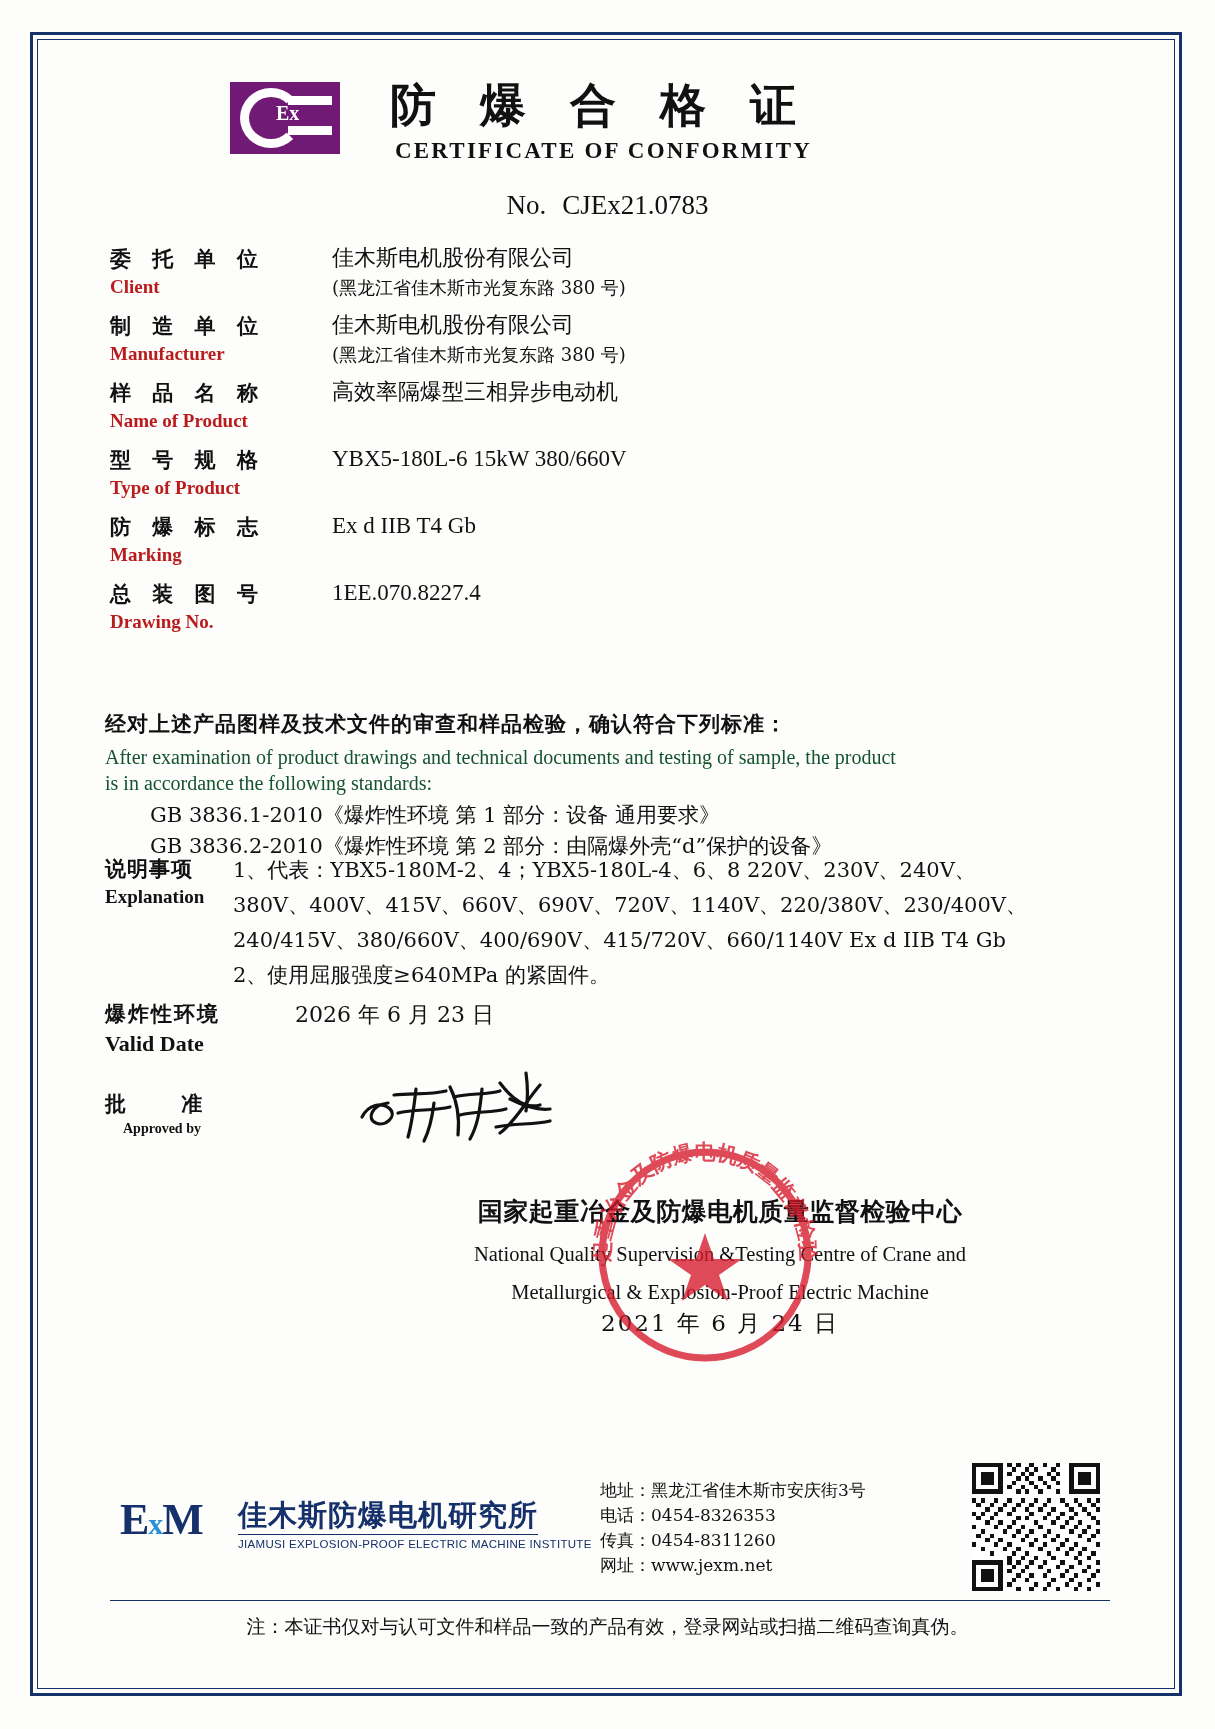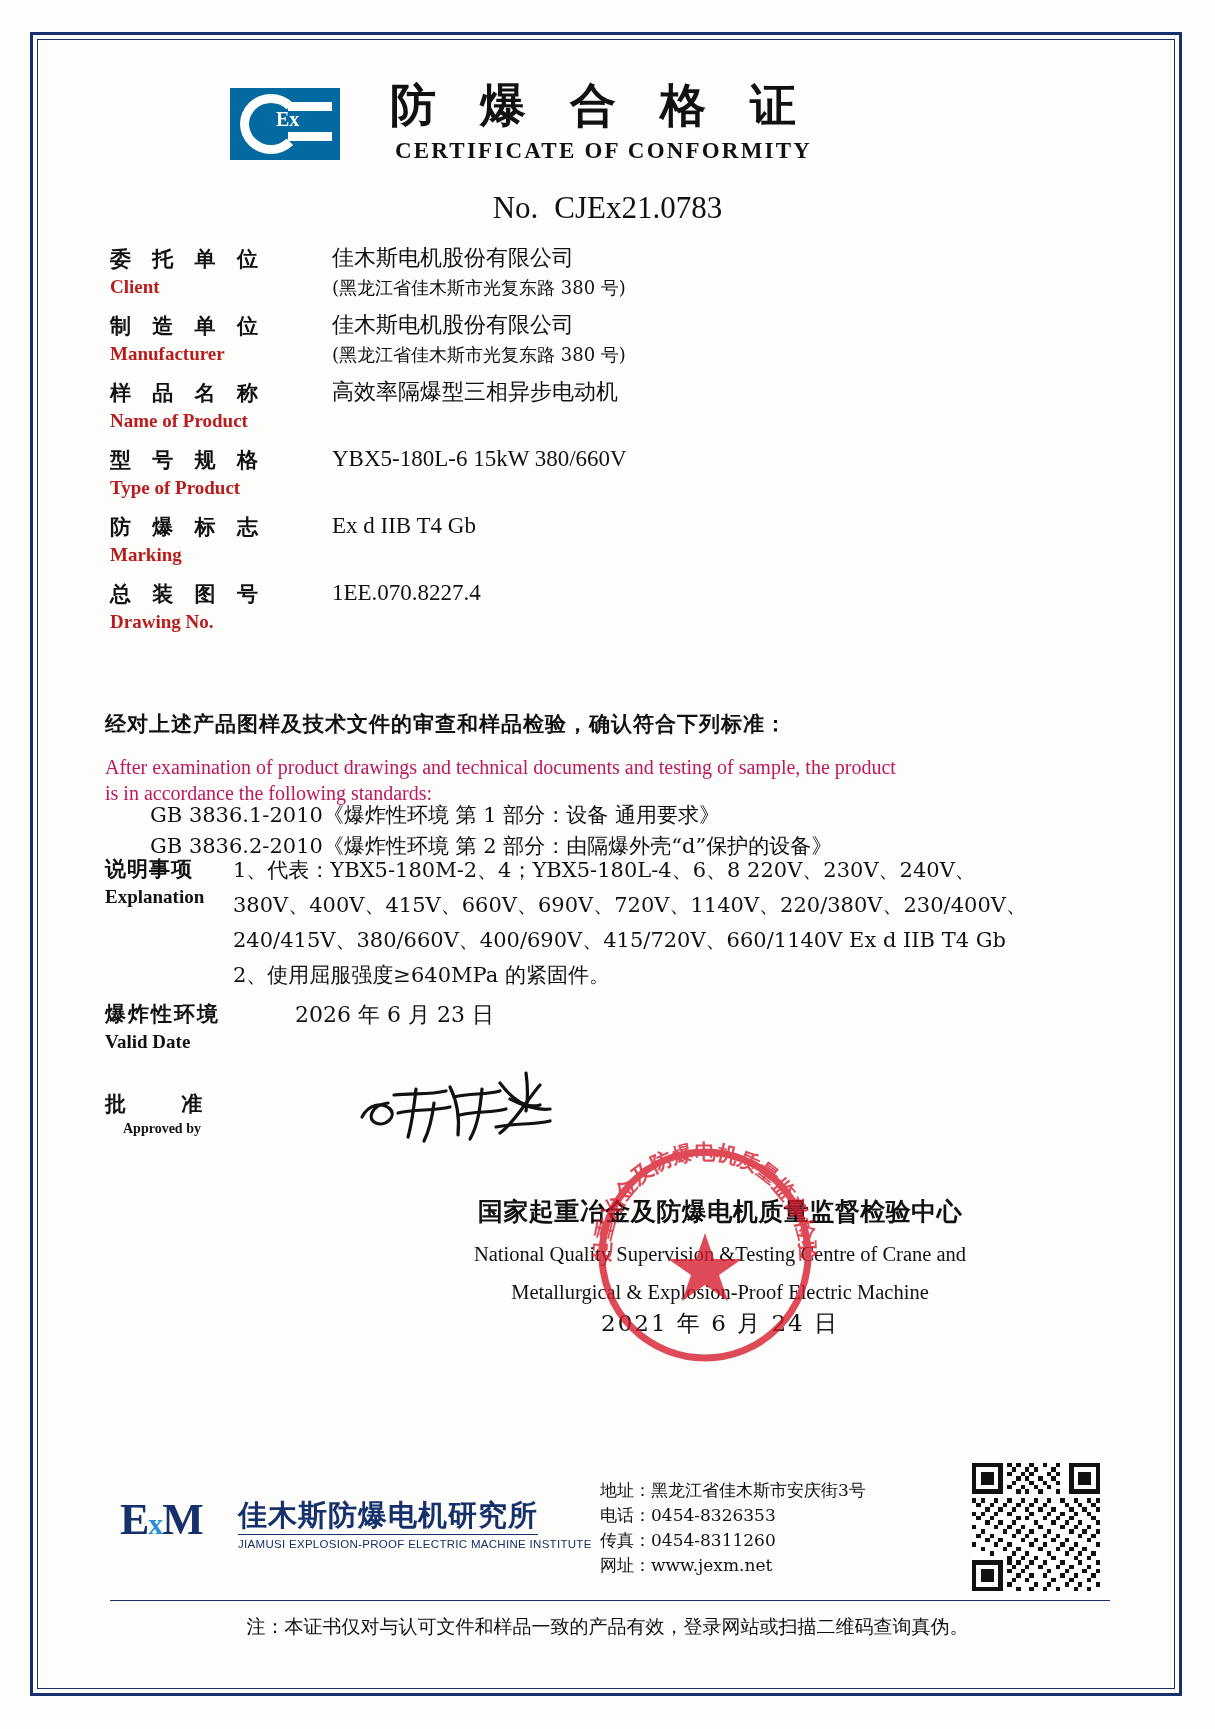--- a/index.html
+++ b/index.html
@@ -41,24 +41,24 @@
 
   
   .header {
     position: absolute;
     left: 230px; top: 80px;
     width: 720px;
     height: 100px;
   }
   .logo-ex {
     position: absolute;
-    left: 0px; top: 8px;
+    left: 0px; top: 2px;
     width: 110px;
     height: 72px;
-    background: #0369a1;
+    background: #701a75;
     color: #ffffff;
   }
   .logo-ex .cglyph {
     position: absolute;
     left: 10px; top: 6px;
     width: 62px; height: 60px;
     border: 9px solid #ffffff;
     border-radius: 50%;
     border-right-color: transparent;
     box-sizing: border-box;
@@ -102,21 +102,21 @@
     font-size: 23px;
     letter-spacing: 2.2px;
     color: #111;
     white-space: nowrap;
   }
   .cert-no {
     position: absolute;
     left: 0; top: 190px;
     width: 1215px;
     text-align: center;
-    font-size: 31px;
+    font-size: 27px;
     font-family: "Liberation Serif", serif;
     color: #111;
   }
   .cert-no .lbl { margin-right: 16px; }
 
   
   .fields {
     position: absolute;
     left: 110px; top: 243px;
     width: 1000px;
@@ -178,22 +178,22 @@
     font-family: "DejaVu Serif", serif;
     font-weight: bold;
     font-size: 21px;
     color: #111;
     letter-spacing: 1px;
   }
   .exam .en {
     font-family: "Liberation Serif", serif;
     font-size: 20px;
     line-height: 26px;
-    color: #be185d;
-    margin-top: 16px;
+    color: #14532d;
+    margin-top: 6px;
   }
   .std-list {
     position: absolute;
     left: 150px; top: 800px;
     width: 960px;
   }
   .std-list div {
     font-family: "DejaVu Serif", serif;
     font-size: 21px;
     line-height: 31px;
@@ -246,21 +246,21 @@
   }
   .valid .lab-cn {
     position: absolute; left: 0; top: 0;
     font-family: "DejaVu Serif", serif;
     font-weight: bold; font-size: 21px;
     letter-spacing: 2px; white-space: nowrap;
   }
   .valid .lab-en {
     position: absolute; left: 0; top: 31px;
     font-family: "Liberation Serif", serif;
-    font-weight: bold; font-size: 19px; white-space: nowrap;
+    font-weight: bold; font-size: 22px; white-space: nowrap;
   }
   .valid .val {
     position: absolute; left: 190px; top: 0px;
     font-family: "DejaVu Serif", serif;
     font-size: 22px; white-space: nowrap;
   }
 
   
   .approved {
     position: absolute;

